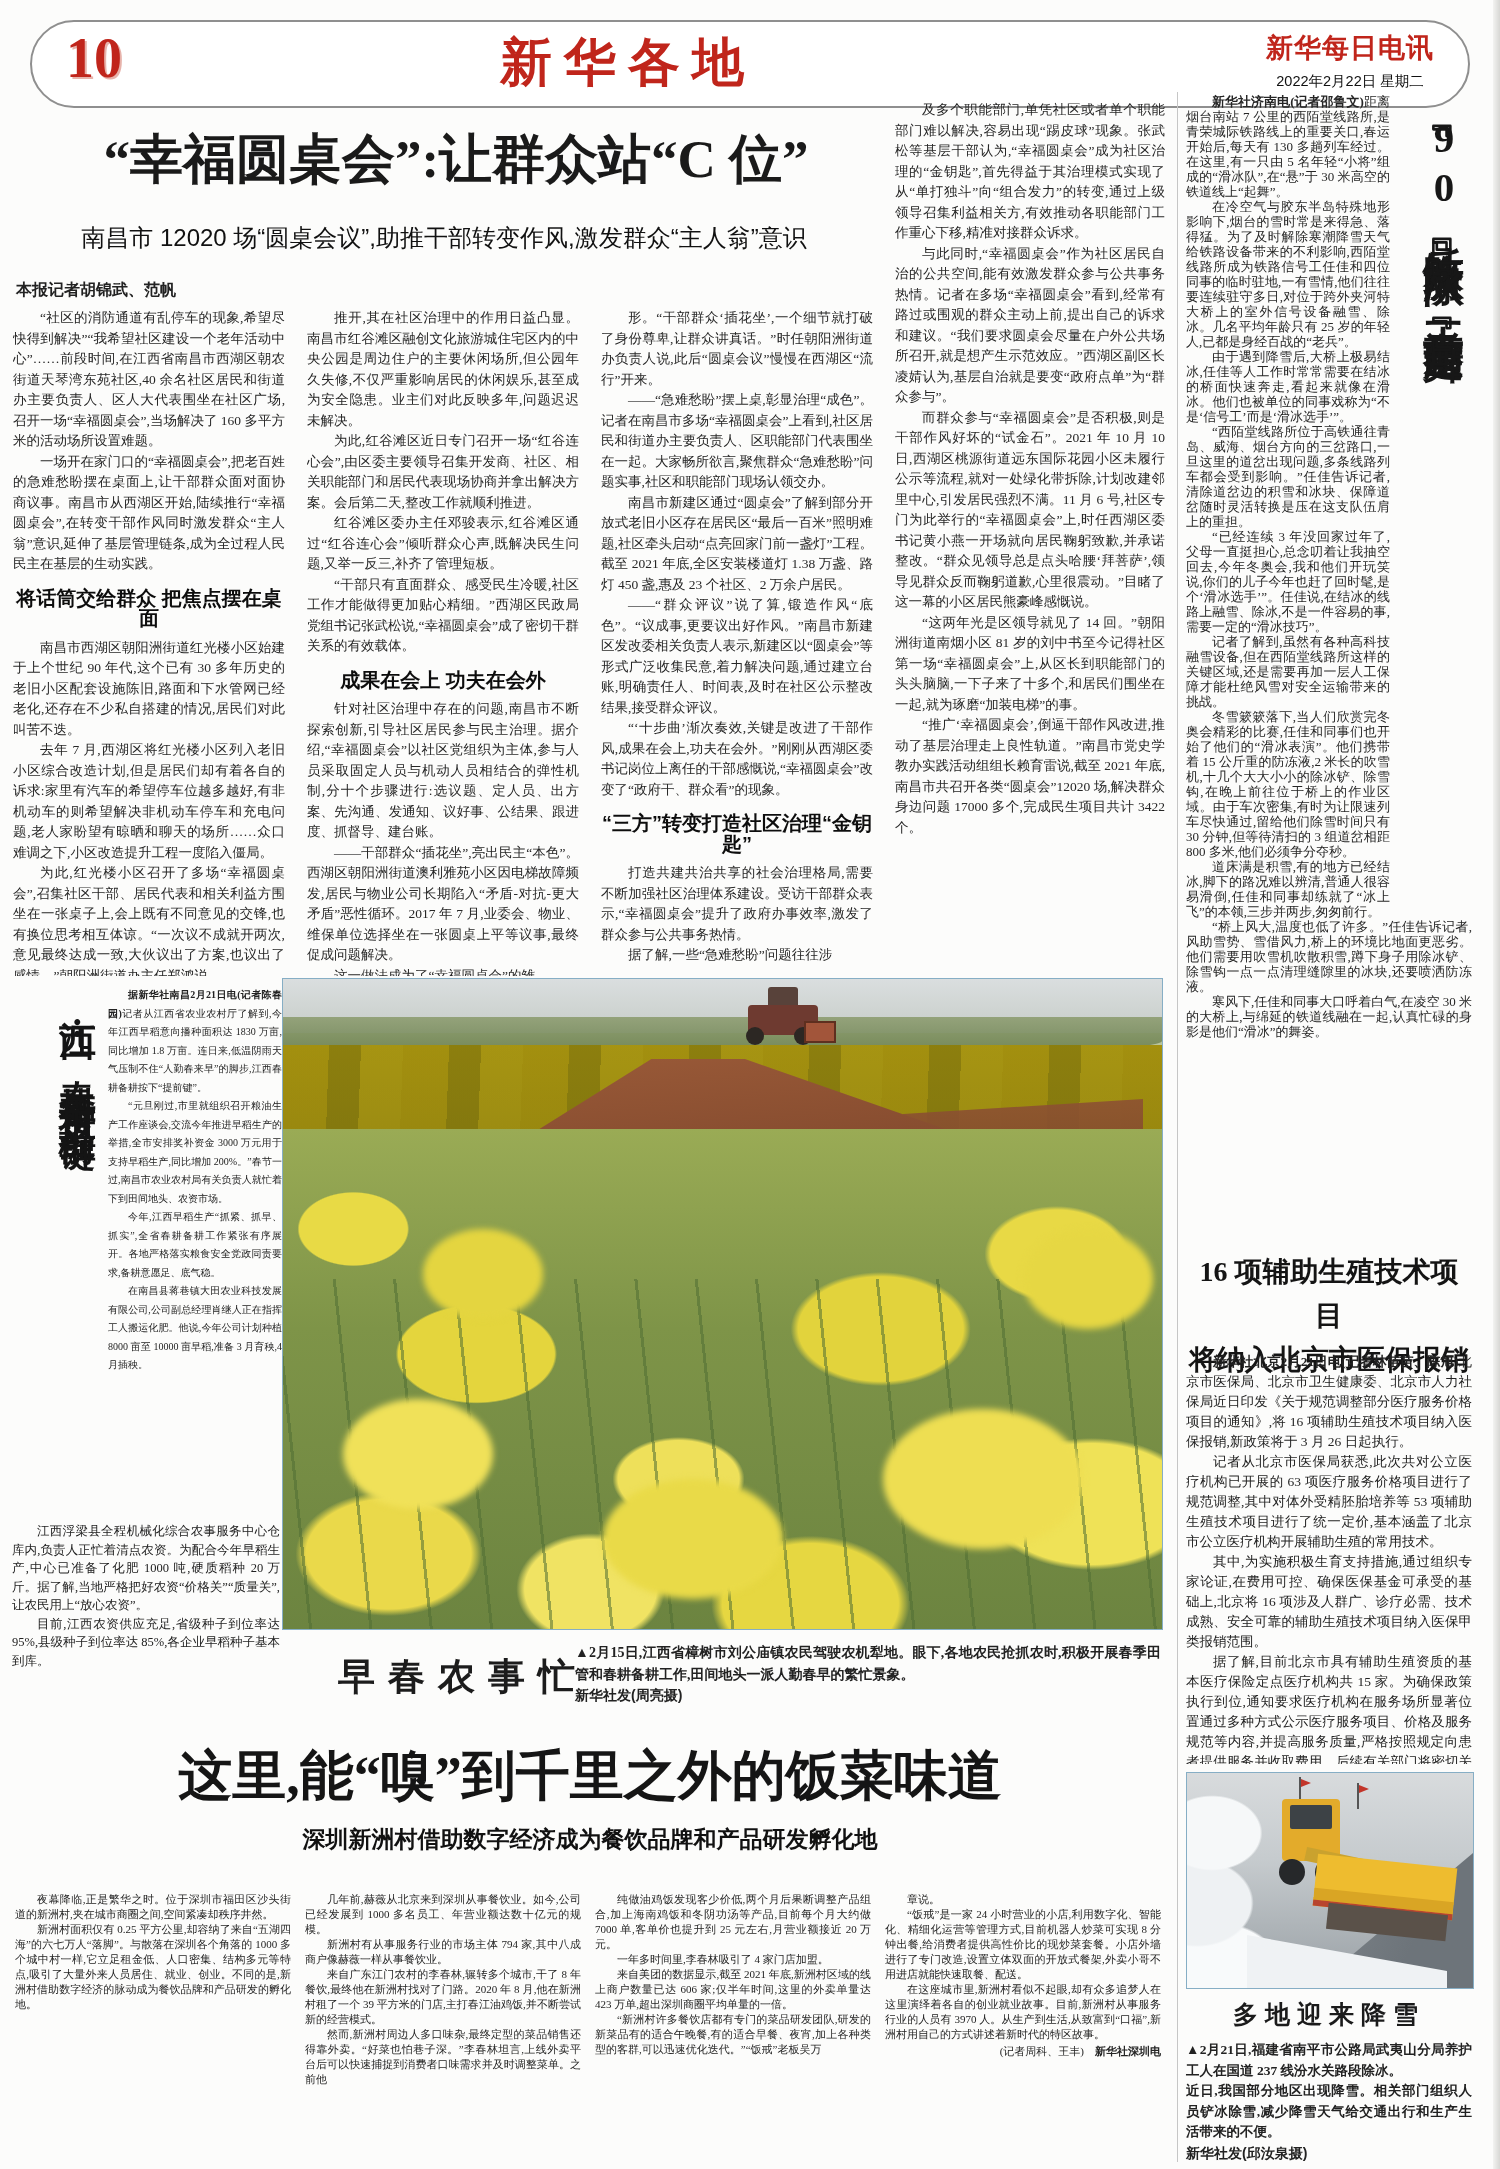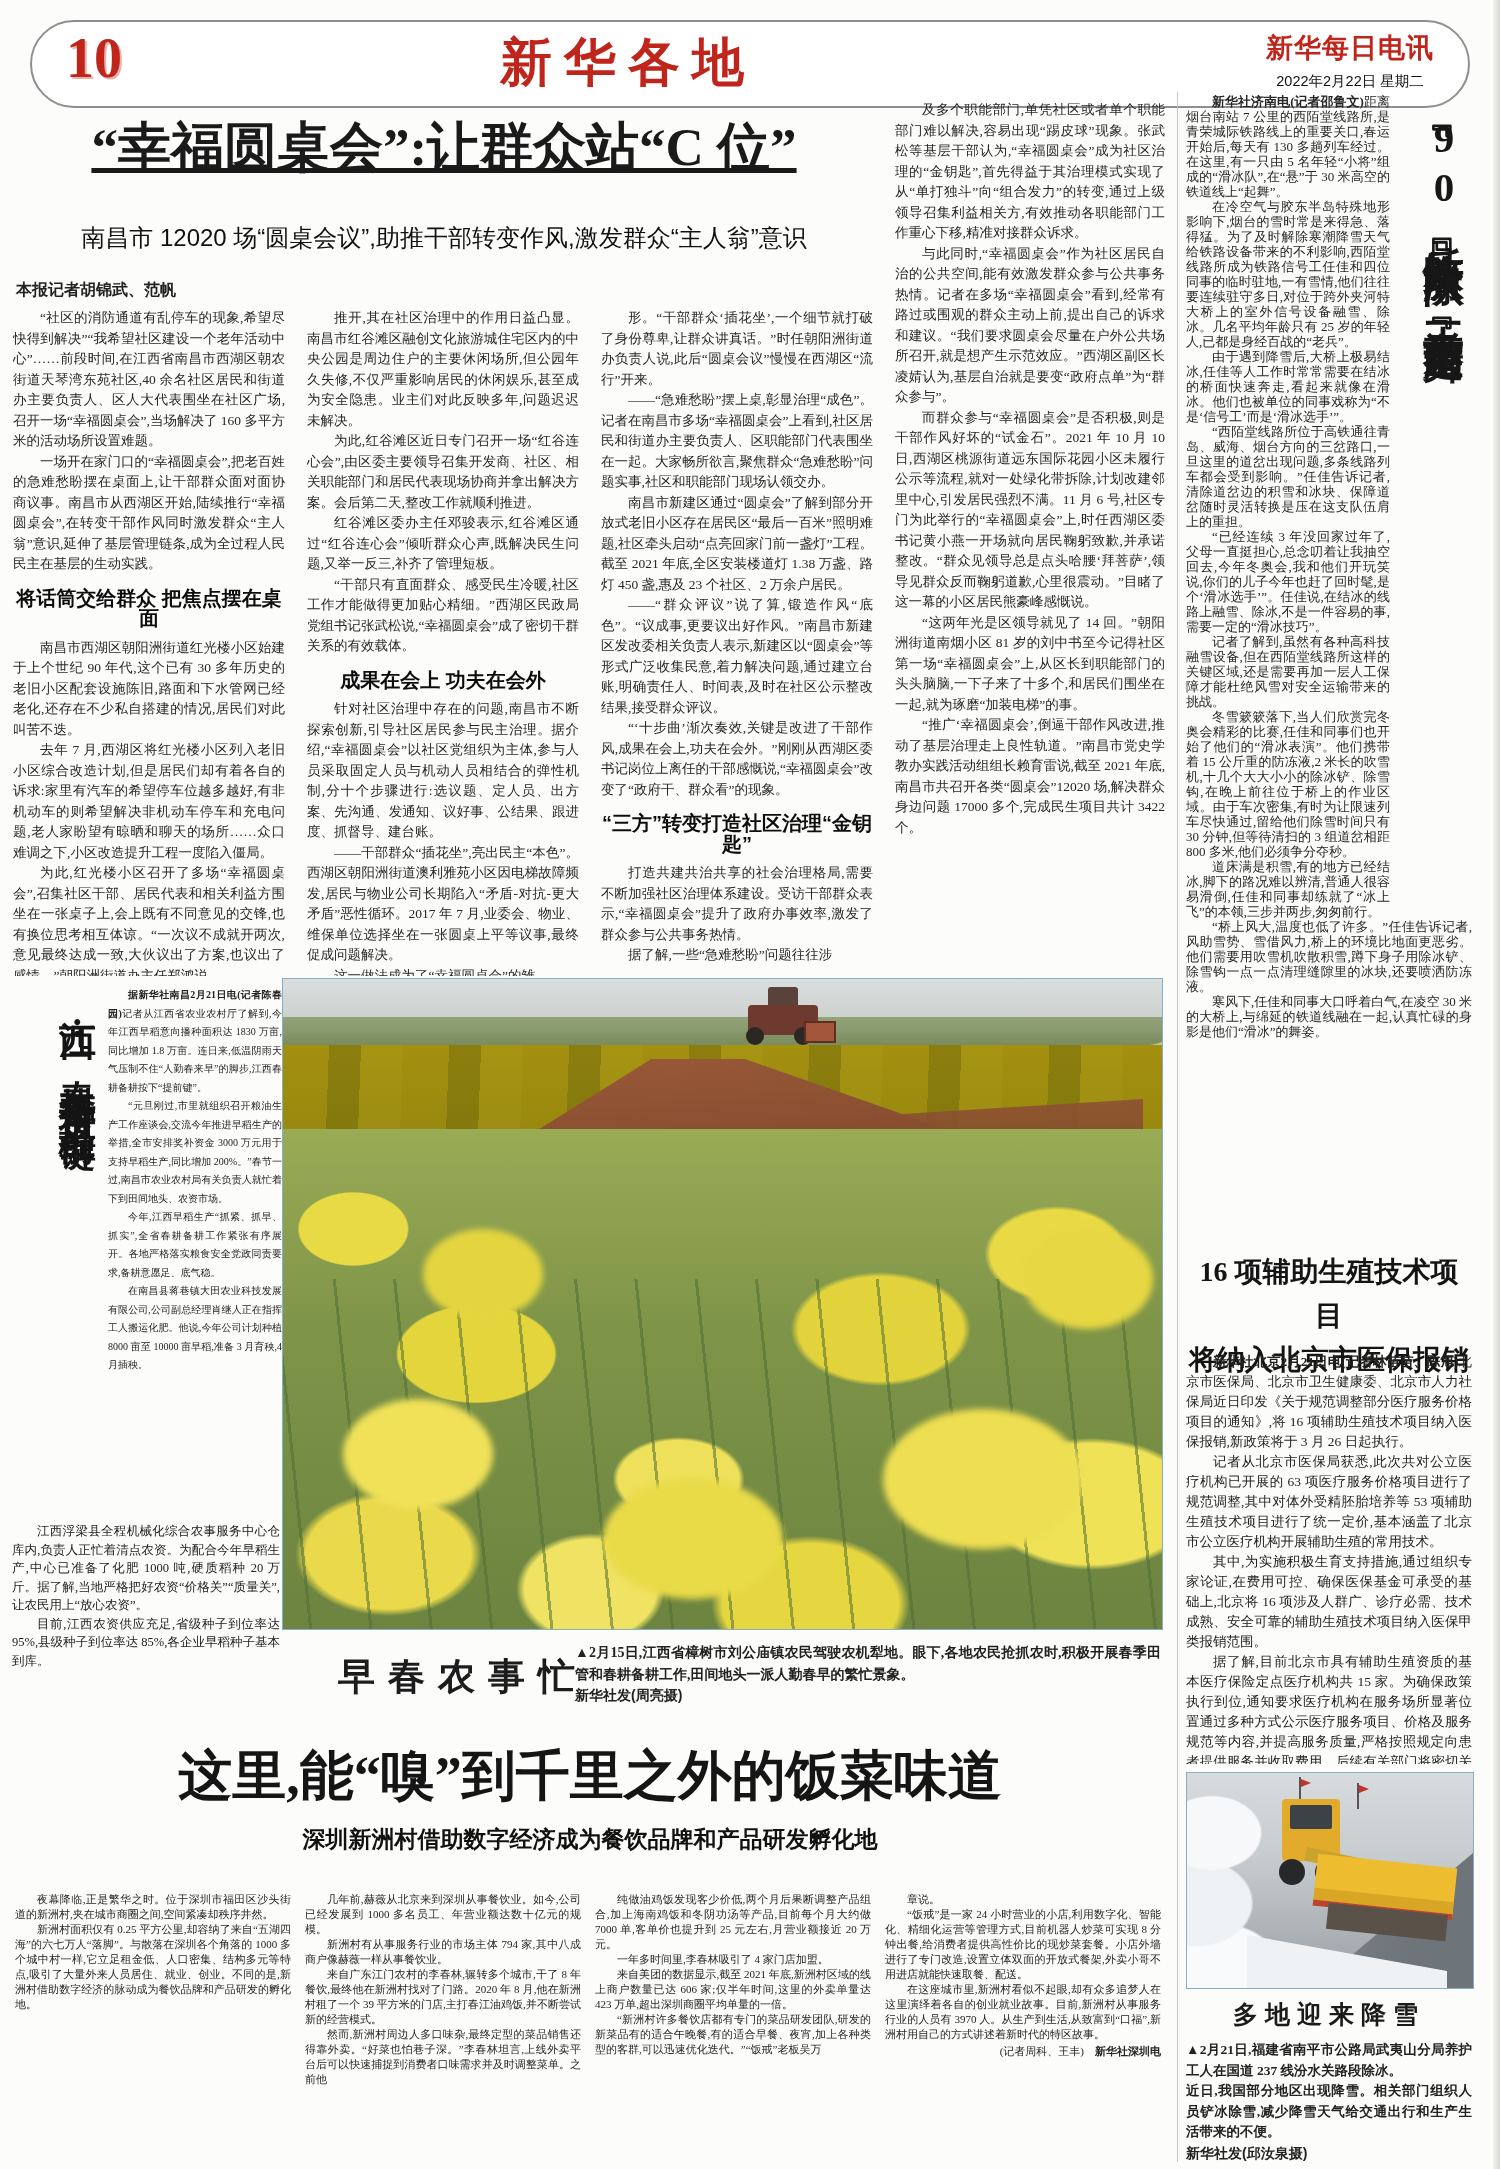--- a/index.html
+++ b/index.html
@@ -110,21 +110,21 @@
 </style>
 </head>
 <body>
 
 <div class="abs header-box"></div>
 <div class="abs page-num">10</div>
 <div class="abs section-title">新华各地</div>
 <div class="abs masthead">新华每日电讯</div>
 <div class="abs issue-date">2022年2月22日 星期二</div>
 
-<h1 class="abs main-headline" style="margin:0;text-decoration:underline;">“幸福圆桌会”:让群众站“C 位”</h1>
+<h1 class="abs main-headline" style="margin:12px;">“幸福圆桌会”:让群众站“C 位”</h1>
 <div class="abs main-subhead">南昌市 12020 场“圆桌会议”,助推干部转变作风,激发群众“主人翁”意识</div>
 <div class="abs main-byline">本报记者胡锦武、范帆</div>
 <div class="abs mcol mcol1">
     <p class="para">“社区的消防通道有乱停车的现象,希望尽快得到解决”“我希望社区建设一个老年活动中心”……前段时间,在江西省南昌市西湖区朝农街道天琴湾东苑社区,40 余名社区居民和街道办主要负责人、区人大代表围坐在社区广场,召开一场“幸福圆桌会”,当场解决了 160 多平方米的活动场所设置难题。</p>
     <p class="para">一场开在家门口的“幸福圆桌会”,把老百姓的急难愁盼摆在桌面上,让干部群众面对面协商议事。南昌市从西湖区开始,陆续推行“幸福圆桌会”,在转变干部作风同时激发群众“主人翁”意识,延伸了基层管理链条,成为全过程人民民主在基层的生动实践。</p>
     <h3 class="crosshead">将话筒交给群众 把焦点摆在桌面</h3>
     <p class="para">南昌市西湖区朝阳洲街道红光楼小区始建于上个世纪 90 年代,这个已有 30 多年历史的老旧小区配套设施陈旧,路面和下水管网已经老化,还存在不少私自搭建的情况,居民们对此叫苦不迭。</p>
     <p class="para">去年 7 月,西湖区将红光楼小区列入老旧小区综合改造计划,但是居民们却有着各自的诉求:家里有汽车的希望停车位越多越好,有非机动车的则希望解决非机动车停车和充电问题,老人家盼望有晾晒和聊天的场所……众口难调之下,小区改造提升工程一度陷入僵局。</p>
     <p class="para">为此,红光楼小区召开了多场“幸福圆桌会”,召集社区干部、居民代表和相关利益方围坐在一张桌子上,会上既有不同意见的交锋,也有换位思考相互体谅。“一次议不成就开两次,意见最终达成一致,大伙议出了方案,也议出了感情。”朝阳洲街道办主任郑鸿说。</p>
   </div>

